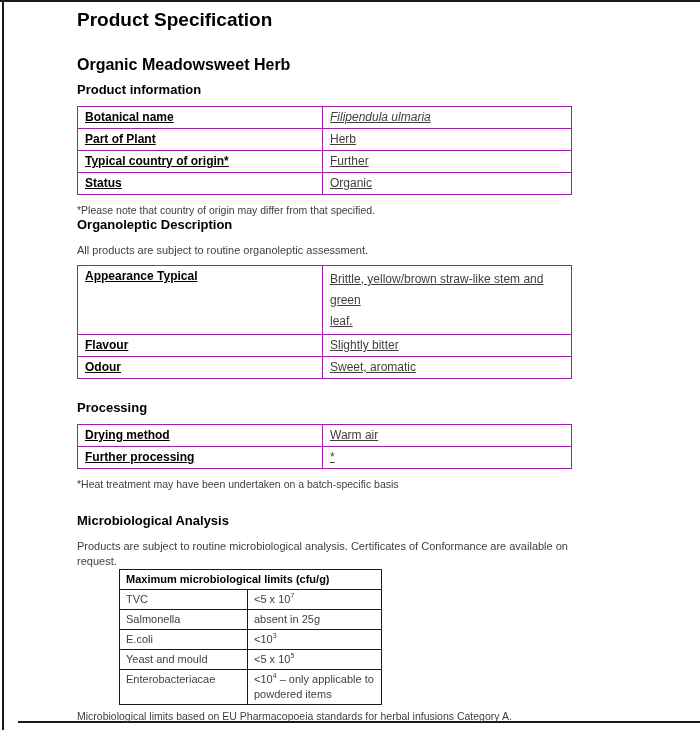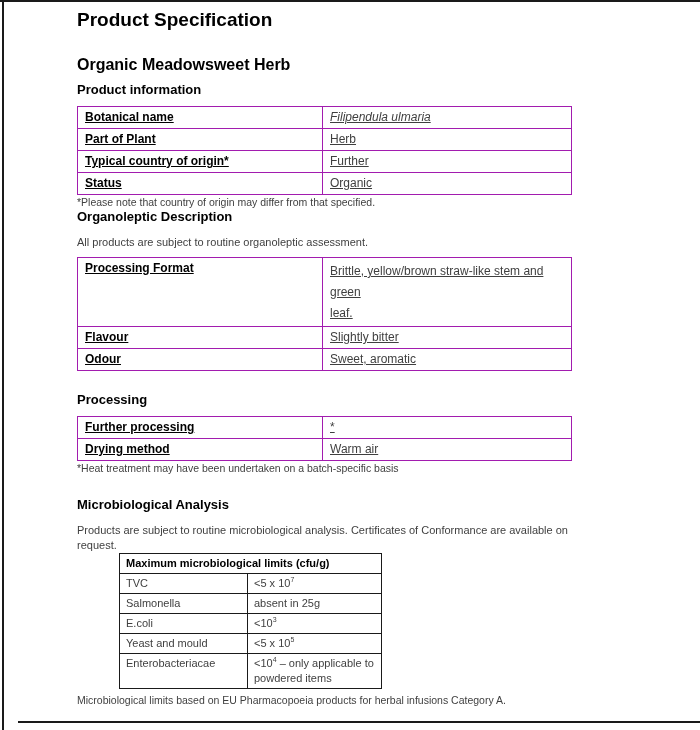--- a/index.html
+++ b/index.html
@@ -17,21 +17,21 @@
   .content { position:absolute; left:77px; top:0; width:494px; }
 
   .doc-title   { margin-top:9px; font-size:19px; line-height:21px; font-weight:bold; color:#000; }
   .doc-subtitle{ margin-top:25px; font-size:16px; line-height:19px; font-weight:bold; color:#000; }
   .sec-heading { font-size:13px; line-height:15px; font-weight:bold; color:#000; }
   .h-prodinfo  { margin-top:8px; }
   .h-organo    { }
   .h-process   { margin-top:21px; }
   .h-micro     { margin-top:22px; }
   .intro  { margin-top:11px; font-size:11px; line-height:15px; color:#3f3f3f; }
-  .footnote { margin-top:1px; font-size:10.5px; line-height:13px; color:#3f3f3f; }
+  .footnote { margin-top:9px; font-size:10.5px; line-height:13px; color:#3f3f3f; }
   .footnote-micro { margin-top:5px; }
 
   table { border-collapse:collapse; table-layout:fixed; background:#fff; }
   table.spec { width:494px; margin-top:9px; border:1.5px solid #000; }
   table.spec td { border:1px solid #a21caf; vertical-align:top; padding:3px 7px 2px 7px;
                   font-size:12px; line-height:15px;text-decoration:underline; }
   td.lbl { font-weight:bold; color:#000; }
   td.val { color:#3f3f3f; }
   .italic { font-style:italic; }
   tr.h22 { height:22px; }
@@ -92,21 +92,21 @@
 
     <div class="sec-heading h-organo">Organoleptic Description</div>
     <div class="intro">All products are subject to routine organoleptic assessment.</div>
     <table class="spec t-organo">
       <colgroup>
           <col style="width:245px">
           <col style="width:249px">
         </colgroup>
       <tbody>
           <tr class="h43">
-        <td class="lbl">Processing Format</td>
+        <td class="lbl">Appearance Typical</td>
         <td class="val">
           <div class="tall-line">Brittle, yellow/brown straw-like stem and green</div>
           <div class="tall-line">leaf.</div>
         </td>
       </tr>
       <tr class="h22">
         <td class="lbl">Flavour</td>
         <td class="val">Slightly bitter</td>
       </tr>
       <tr class="h22">
@@ -117,26 +117,26 @@
       </table>
 
     <div class="sec-heading h-process">Processing</div>
     <table class="spec t-process">
       <colgroup>
           <col style="width:245px">
           <col style="width:249px">
         </colgroup>
       <tbody>
           <tr class="h22">
+        <td class="lbl">Drying method</td>
+        <td class="val">Warm air</td>
+      </tr>
+      <tr class="h22">
         <td class="lbl">Further processing</td>
         <td class="val">*</td>
-      </tr>
-      <tr class="h22">
-        <td class="lbl">Drying method</td>
-        <td class="val">Warm air</td>
       </tr>
     </tbody>
       </table>
     <div class="footnote">*Heat treatment may have been undertaken on a batch-specific basis</div>
 
     <div class="sec-heading h-micro">Microbiological Analysis</div>
     <div class="intro">Products are subject to routine microbiological analysis. Certificates of Conformance are available on request.</div>
     <table class="micro">
       <colgroup>
           <col style="width:128px">
@@ -161,16 +161,16 @@
       <tr class="h21">
         <td class="val">Yeast and mould</td>
         <td class="val"><span>&lt;5 x 10</span><sup>5</sup><span></span></td>
       </tr>
       <tr class="h34">
         <td class="val">Enterobacteriacae</td>
         <td class="val"><span>&lt;10</span><sup>4</sup><span> – only applicable to powdered items</span></td>
       </tr>
     </tbody>
       </table>
-    <div class="footnote footnote-micro">Microbiological limits based on EU Pharmacopoeia products for herbal infusions Category A.</div>
+    <div class="footnote footnote-micro">Microbiological limits based on EU Pharmacopoeia standards for herbal infusions Category A.</div>
 
   </div>
 </div>
 
 </body></html>

